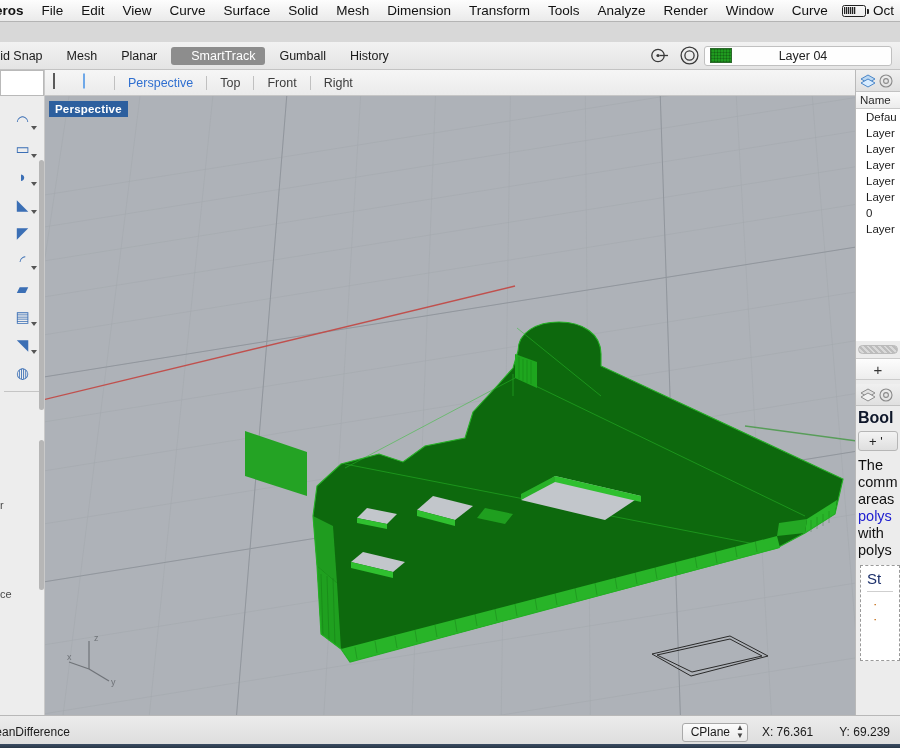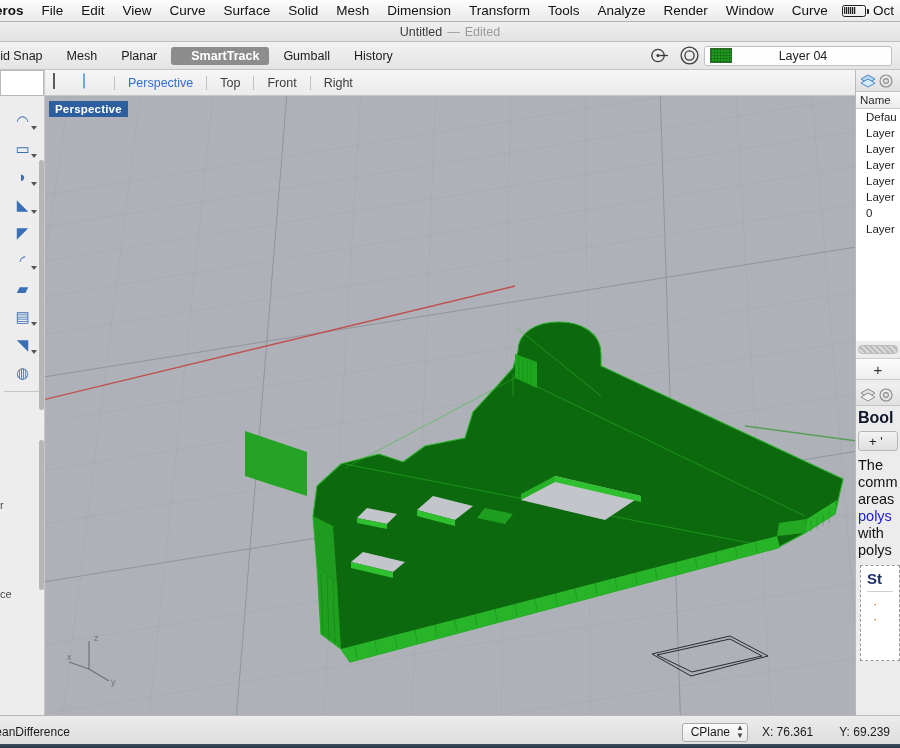--- a/index.html
+++ b/index.html
@@ -49,21 +49,21 @@
 
   
   #snapbar {
     position: absolute; left: 0; top: 42px; width: 900px; height: 28px;
     background: linear-gradient(#f2f2f2, #e4e4e4);
     border-bottom: 1px solid #c3c3c3;
     display: flex; align-items: center; font-size: 12.5px; color: #1a1a1a;
   }
   #snapbar .snap { padding: 2px 10px; margin-right: 4px; border-radius: 3px; white-space: nowrap; }
   #snapbar .snap.first { margin-left: -14px; }
-  #snapbar .snap.on { background: #8d8d8d; color: #fff; font-weight: bold; padding-left: 20px; }
+  #snapbar .snap.on { background: #8d8d8d; color: #fff; font-weight: normal; padding-left: 20px; }
   #snapbar .gap { flex: 1; }
   .circ-icon { width: 21px; height: 21px; margin: 0 4px; position: relative; }
   .layer-chip {
     display: flex; align-items: center; width: 188px; height: 20px;
     background: #fefefe; border: 1px solid #c0c0c0; border-radius: 3px;
     margin-right: 8px; overflow: hidden;
   }
   .layer-chip .sw {
     width: 22px; height: 15px; margin: 0 5px; border: 1px solid #2c6a2c;
     background: #1f9a1f;
@@ -168,21 +168,21 @@
     background: linear-gradient(#f3f3f3,#dfdfdf); border: 1px solid #b6b6b6;
     border-radius: 3px; margin: 0 2px; height: 20px; line-height: 19px;
     font-size: 13px; color: #222; padding-left: 10px; white-space: nowrap;
   }
   .help-body { font-size: 14.5px; line-height: 17px; color: #111; padding: 6px 0 0 2px; white-space: nowrap; }
   .help-body .lnk { color: #2020d0; }
   .help-card {
     margin: 6px 0 0 4px; border: 1px dashed #9a9a9a; background: #fff;
     height: 96px; padding: 4px 0 0 6px;
   }
-  .help-card .ct { font-size: 15px; font-weight: bold; color: #1b2f6b; white-space: nowrap; }
+  .help-card .ct { font-size: 15px; font-weight: normal; color: #1b2f6b; white-space: nowrap; }
   .help-card .hr { height: 1px; background: #cfcfcf; margin: 4px 6px 4px 0; }
   .help-card .bullet { color: #c06000; font-size: 13px; padding-left: 6px; }
 
   
   #statusbar {
     position: absolute; left: 0; top: 715px; width: 900px; height: 33px;
     background: linear-gradient(#ececec, #dcdcdc);
     border-top: 1px solid #b8b8b8;
     display: flex; align-items: center; font-size: 12px; color: #1a1a1a;
   }
@@ -223,25 +223,20 @@
     <span class="mi">Render</span>
     <span class="mi">Window</span>
     <span class="mi">Curve</span>
     <span class="spacer"></span>
     <span class="battery">
         <span class="fill"></span>
       </span>
     <span class="clock">Oct</span>
   </div>
 
-  <div id="titlebar">
-    <span>Untitled</span>
-    <span class="dash">—</span>
-    <span class="edited">Edited</span>
-  </div>
 
   <div id="snapbar">
     <span class="snap first">rid Snap</span>
     <span class="snap">Mesh</span>
     <span class="snap">Planar</span>
     <span class="snap on">SmartTrack</span>
     <span class="snap">Gumball</span>
     <span class="snap">History</span>
     <span class="gap"></span>
     <span class="circ-icon">

